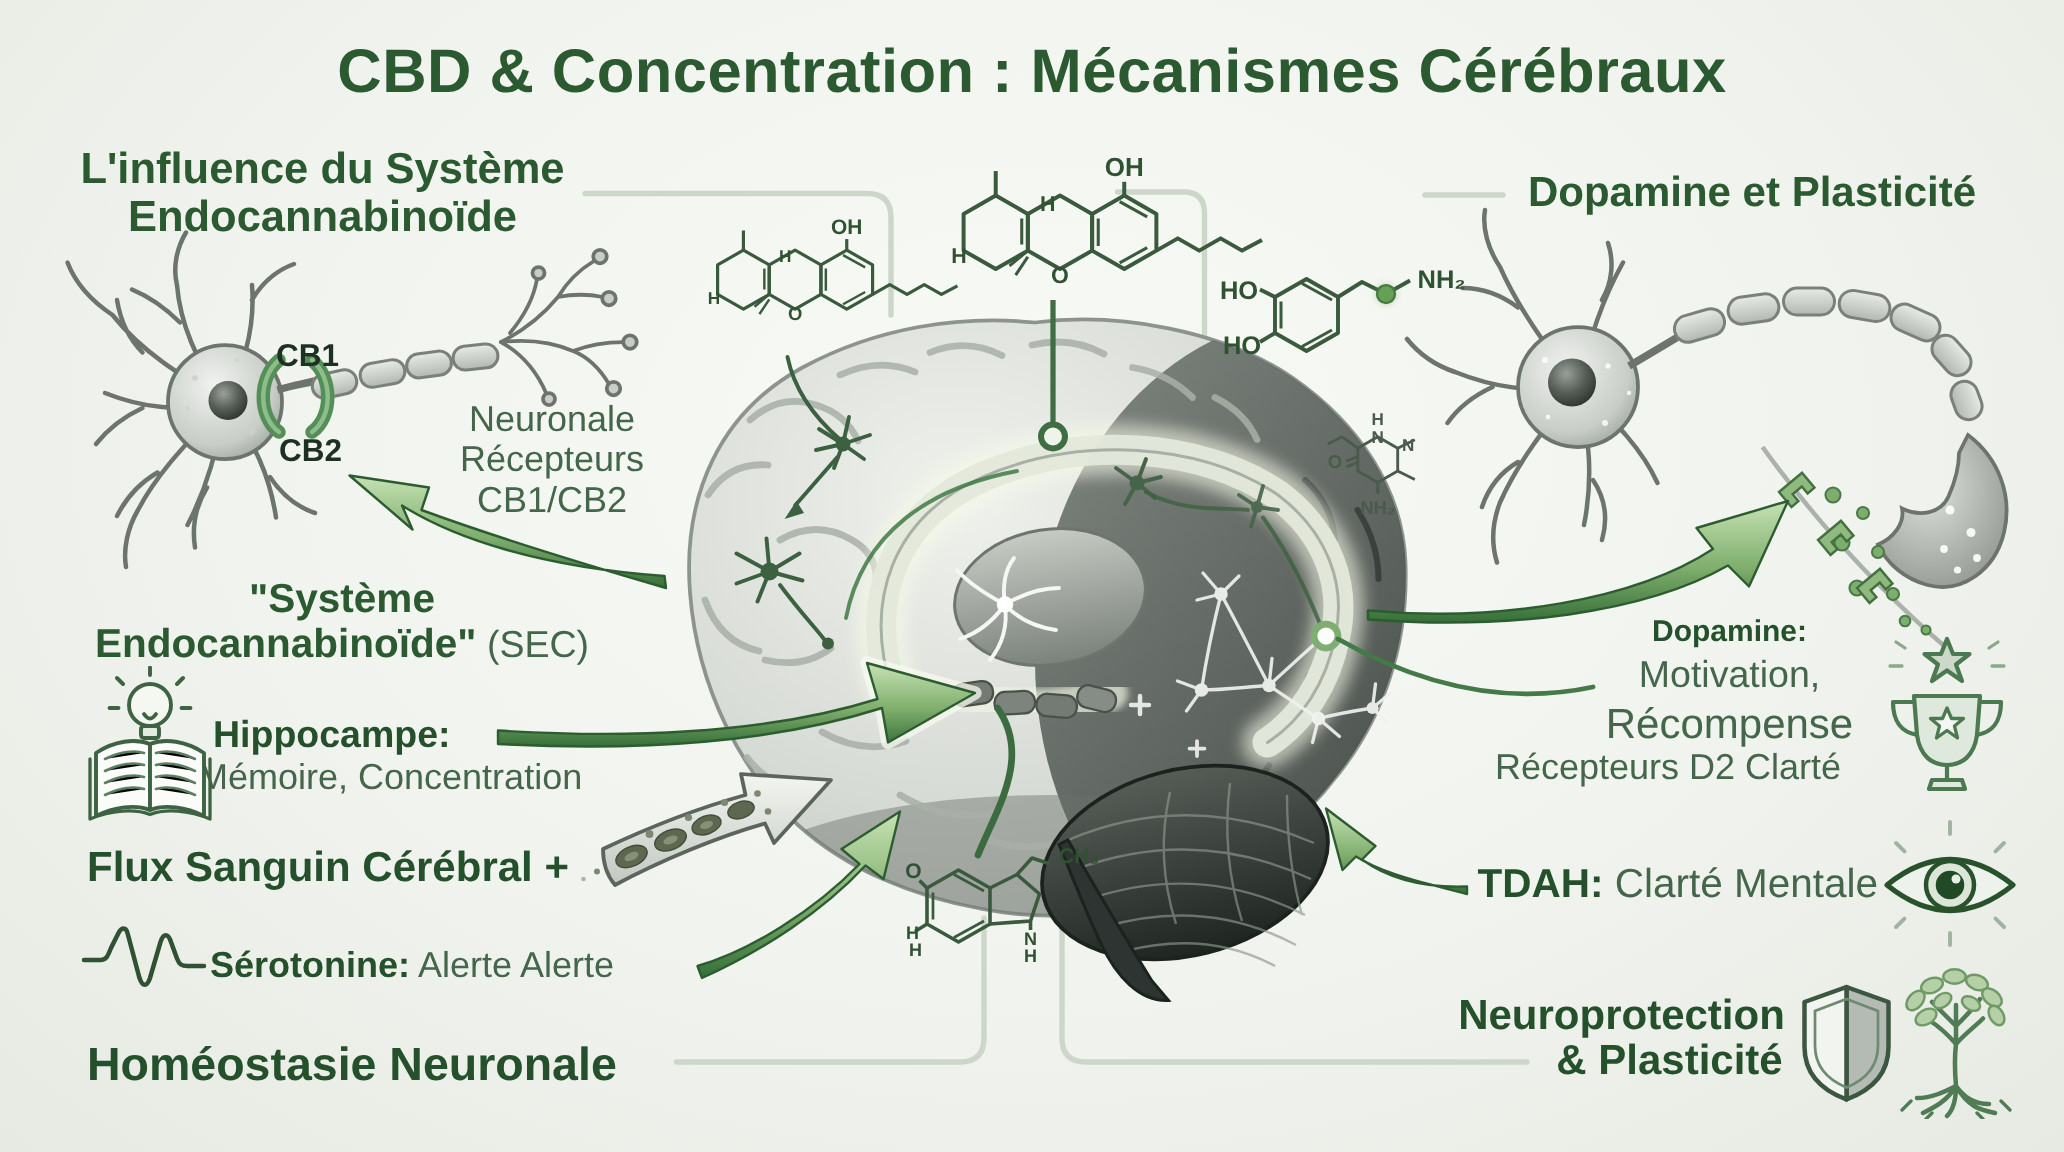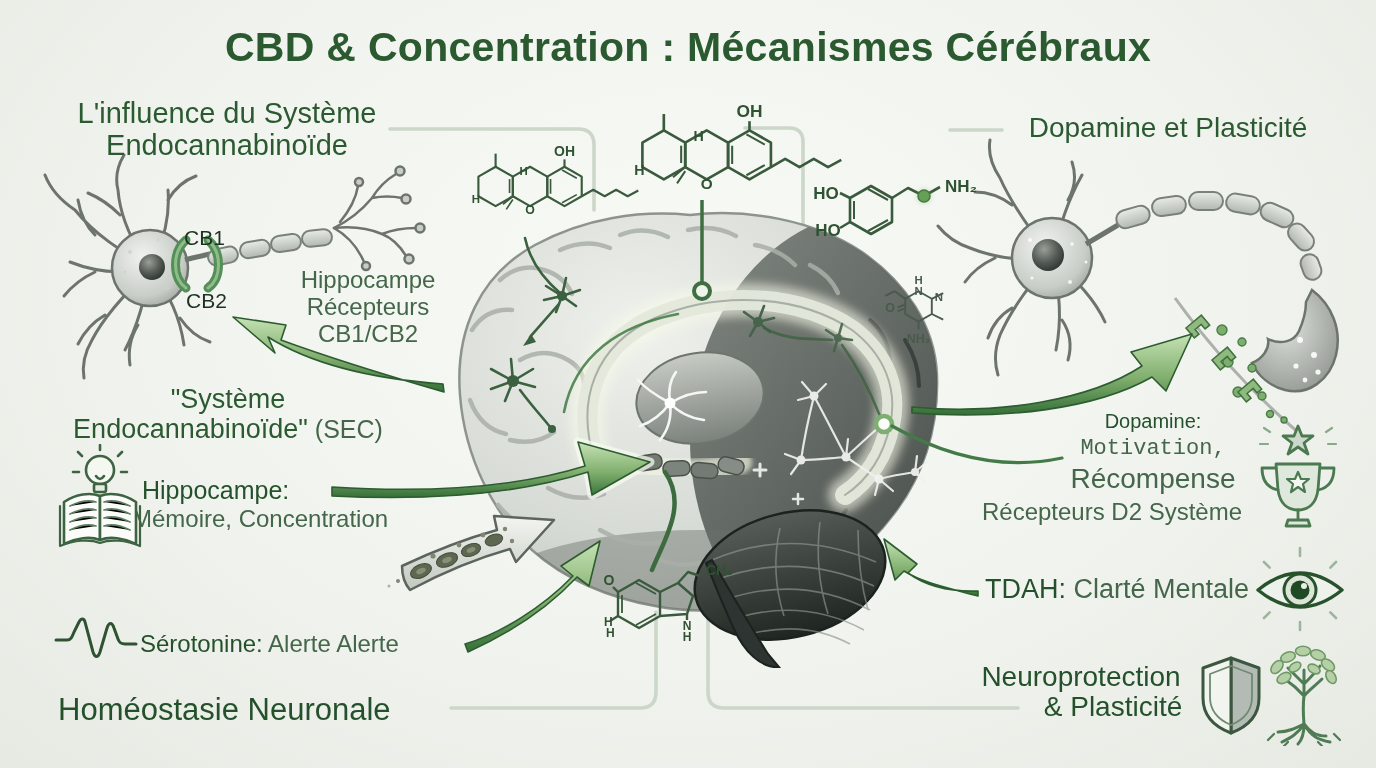--- a/index.html
+++ b/index.html
@@ -1,27 +1,27 @@
 <!DOCTYPE html>
 <html><head>
 <meta charset="utf-8">
 <style>
   html,body{margin:0;padding:0;background:#dfe3dd;}
   .stage{position:relative;width:1376px;height:768px;overflow:hidden;
     background:radial-gradient(ellipse at 50% 38%, #f8faf5 0%, #f1f4ee 55%, #e6eae3 100%);
     font-family:"Liberation Sans","DejaVu Sans",sans-serif;}
   .art{position:absolute;left:0;top:0;}
   .txt{position:absolute;white-space:nowrap;}
-  .b{font-weight:normal;}
+  .b{font-weight:bold;}
   .green{color:#2b5a31;}
   .dgreen{color:#24512b;}
   .sgreen{color:#44664a;}
   .center{transform:translateX(-50%);text-align:center;}
   .title{left:50%;top:24px;font-size:41px;font-weight:bold;color:#2b5a31;letter-spacing:.3px;}
-  .h2{font-size:29px;font-weight:normal;color:#2b5a31;line-height:1.1;margin-left:12px;}
+  .h2{font-size:29px;font-weight:bold;color:#2b5a31;line-height:1.1;}
   .icon{position:absolute;}
 </style>
 </head>
 <body>
 
 <div class="stage">
 
 <svg class="art" width="1376" height="768" viewBox="0 0 1376 768">
 <defs>
   <linearGradient id="gArr" x1="0" y1="0" x2="0" y2="1">
@@ -437,48 +437,49 @@
 
 <div class="txt h2 center" style="left:215px;top:98px;">
   <div>L'influence du Système</div>
   <div>Endocannabinoïde</div>
 </div>
 
 <div class="txt b" style="left:184px;top:226px;font-size:21px;color:#1d3021;">CB1</div>
 <div class="txt b" style="left:186px;top:289px;font-size:21px;color:#1d3021;">CB2</div>
 
 <div class="txt sgreen center" style="left:368px;top:266px;font-size:24px;line-height:27px;">
-  <div>Hippocampe</div>
+  <div>Neuronale</div>
   <div>Récepteurs</div>
   <div>CB1/CB2</div>
 </div>
 
 <div class="txt center" style="left:228px;top:384px;font-size:27px;line-height:30px;color:#2b5a31;">
   <div class="b">"Système</div>
   <div><span class="b">Endocannabinoïde"</span><span class="sgreen" style="font-size:25px;font-weight:normal;"> (SEC)</span></div>
 </div>
 
 <div class="txt b dgreen" style="left:142px;top:476px;font-size:25px;">Hippocampe:</div>
 <div class="txt sgreen" style="left:132px;top:505px;font-size:24px;">Mémoire, Concentration</div>
 
+<div class="txt b dgreen" style="left:58px;top:562px;font-size:28px;">Flux Sanguin Cérébral +</div>
 
 <div class="txt" style="left:140px;top:630px;font-size:24px;">
   <span class="b dgreen">Sérotonine:</span><span class="sgreen"> Alerte Alerte</span>
 </div>
 
 <div class="txt b dgreen" style="left:58px;top:692px;font-size:31px;">Homéostasie Neuronale</div>
 
 <div class="txt b green center" style="left:1168px;top:112px;font-size:28px;">Dopamine et Plasticité</div>
 
 <div class="txt center" style="left:1153px;top:410px;">
   <div class="b dgreen" style="font-size:20px;">Dopamine:</div>
-  <div class="sgreen" style="font-size:22px;margin-top:3px;font-family:Liberation Mono, monospace;">Motivation,</div>
+  <div class="sgreen" style="font-size:25px;margin-top:3px;">Motivation,</div>
   <div class="sgreen" style="font-size:28px;margin-top:2px;">Récompense</div>
 </div>
-<div class="txt sgreen center" style="left:1112px;top:498px;font-size:24px;">Récepteurs D2 Système</div>
+<div class="txt sgreen center" style="left:1112px;top:498px;font-size:24px;">Récepteurs D2 Clarté</div>
 
 <div class="txt" style="left:985px;top:574px;font-size:27px;">
   <span class="b dgreen">TDAH:</span><span class="sgreen"> Clarté Mentale</span>
 </div>
 
 <div class="txt b dgreen center" style="left:1081px;top:661px;font-size:28px;">Neuroprotection</div>
 <div class="txt b dgreen center" style="left:1113px;top:691px;font-size:28px;">&amp; Plasticité</div>
 
 <svg class="icon" style="left:52px;top:444px;" width="96" height="104" viewBox="0 0 96 104">
   <g fill="none" stroke="#3e6343" stroke-width="2.6" stroke-linecap="round" stroke-linejoin="round">

